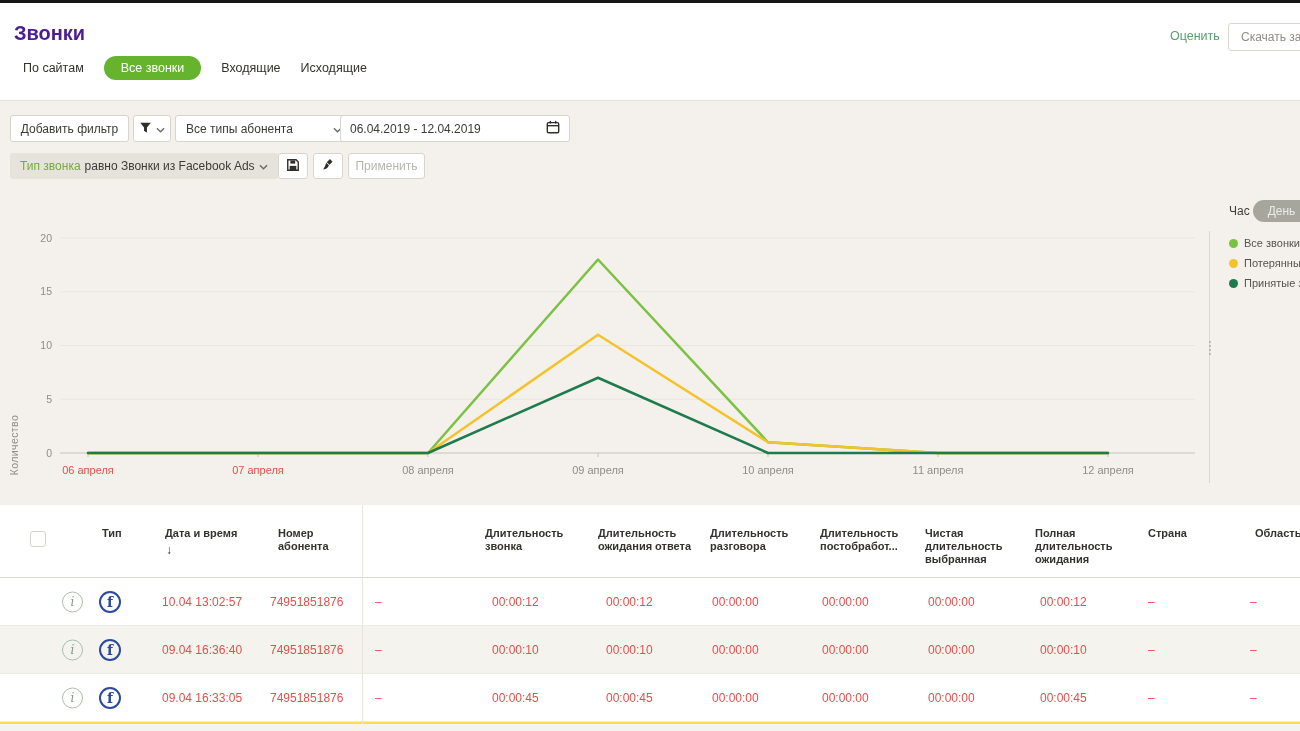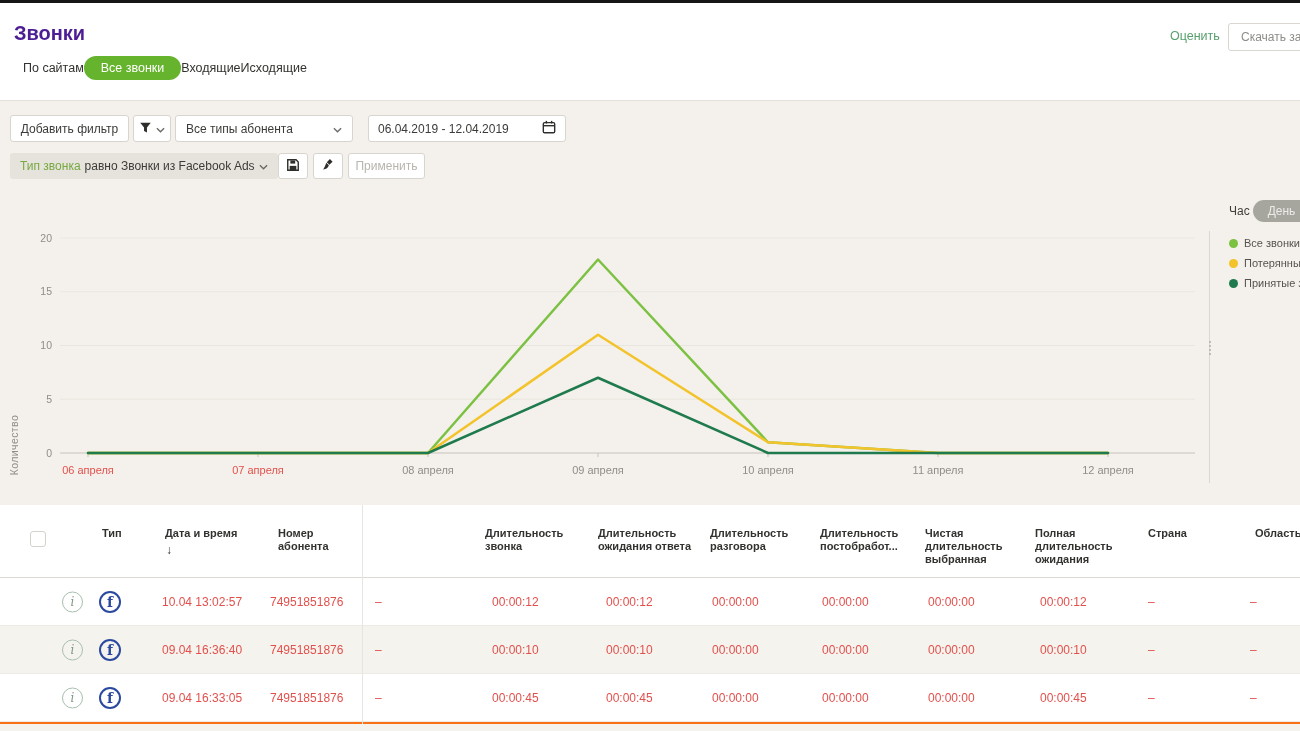--- a/index.html
+++ b/index.html
@@ -5,36 +5,36 @@
   * { margin:0; padding:0; box-sizing:border-box; }
   html,body { width:1300px; height:731px; }
   body { font-family:"Liberation Sans", sans-serif; background:#fff; }
   .screen { position:relative; width:1300px; height:731px; overflow:hidden; background:#fff; }
 
   .top-strip { position:absolute; left:0; top:0; width:1300px; height:3px; background:#161616; }
 
   
   .header { position:absolute; left:0; top:3px; width:1300px; height:97px; background:#fff; }
   .page-title { position:absolute; left:14px; top:19px; font-size:20px; font-weight:bold; color:#4c1d95; }
-  .tabs { position:absolute; left:23px; top:53px; display:flex; align-items:center; }
+  .tabs { position:absolute; left:23px; top:53px; display:flex; align-items:center; gap:20px; }
   .tab { font-size:12.5px; color:#33322f; cursor:pointer; white-space:nowrap; }
   .tab.active { background:#66b32e; color:#fff; border-radius:14px; padding:5px 17px; }
   .rate-link { position:absolute; left:1170px; top:26px; font-size:12.5px; color:#579f6d; cursor:pointer; }
   .download-btn { position:absolute; left:1228px; top:20px; width:92px; height:28px; background:#fff;
     border:1px solid #d9d6cf; border-radius:3px; font-size:12px; color:#8f8d88; text-align:left;
     padding:6px 0 0 12px; white-space:nowrap; overflow:hidden; }
 
   
   .mid-section { position:absolute; left:0; top:100px; width:1300px; height:405px; background:#f4f1ec; border-top:1px solid #e3e0d9; }
   .btn { position:absolute; height:27px; background:#fff; border:1px solid #d8d5ce; border-radius:3px;
     font-size:12px; color:#3c3b38; display:flex; align-items:center; }
   .add-filter-btn { left:10px; top:14px; width:119px; justify-content:center; }
   .funnel-btn { left:133px; top:14px; width:38px; justify-content:center; gap:4px; }
   .types-select { left:175px; top:14px; width:178px; padding:0 10px; justify-content:space-between; }
-  .date-field { left:368px; top:14px; width:198px; padding:0 9px; justify-content:space-between; }
+  .date-field { left:340px; top:14px; width:230px; padding:0 9px; justify-content:space-between; }
   .filter-chip { position:absolute; left:10px; top:52px; height:26px; background:#e6e3dc; border-radius:3px;
     display:flex; align-items:center; padding:0 10px; font-size:12px; color:#3c3b38; gap:4px; }
   .chip-field { color:#76a940; }
   .icon-btn { width:30px; justify-content:center; }
   .save-btn { left:278px; top:52px; height:26px; }
   .broom-btn { left:313px; top:52px; height:26px; }
   .apply-btn { left:348px; top:52px; height:26px; width:77px; justify-content:center; color:#b8b5ae; }
 
   
   .ylabel { position:absolute; left:-26px; top:338px; width:80px; text-align:center; font-size:10.5px; color:#8f8d88;
@@ -45,21 +45,21 @@
     color:#ecebe7; font-size:12px; display:flex; align-items:center; justify-content:center; }
   .chart-divider { position:absolute; left:1209px; top:130px; width:1px; height:252px; background:#dbd8d1; }
   .drag-handle { position:absolute; left:1205px; top:240px; width:9px; display:flex; flex-direction:column; gap:2px; align-items:center; cursor:row-resize; }
   .drag-handle i { width:2px; height:2px; border-radius:50%; background:#b2afa8; }
   .legend { position:absolute; left:1229px; top:136px; display:flex; flex-direction:column; gap:8px; }
   .legend-item { display:flex; align-items:center; gap:6px; white-space:nowrap; }
   .legend-dot { width:9px; height:9px; border-radius:50%; }
   .legend-label { font-size:11px; color:#55534f; }
 
   
-  .table { position:absolute; left:0; top:505px; width:1300px; height:226px; background:#f97316; }
+  .table { position:absolute; left:0; top:505px; width:1300px; height:226px; background:#fde047; }
   .thead { position:relative; width:1300px; height:73px; border-bottom:1px solid #dcd9d2; background:#fff; }
   .th { position:absolute; top:22px; font-size:11px; font-weight:bold; color:#33322f; line-height:13px; }
   .checkbox { position:absolute; left:30px; top:26px; width:16px; height:16px; border:1px solid #d5d2cb; border-radius:3px; background:#fff; cursor:pointer; }
   .sort-arrow { position:absolute; left:166px; top:38px; font-size:12px; font-weight:bold; color:#33322f; }
   .col-divider { position:absolute; left:362px; top:0; width:1px; height:226px; background:#e8e5df; }
   .trow { position:relative; width:1300px; height:48px; border-bottom:1px solid #edebe6; background:#fff; }
   .trow.alt { background:#f5f3ee; }
   .td { position:absolute; top:50%; transform:translateY(-50%); font-size:12px; color:#e2504c; white-space:nowrap; }
   .info-icon { position:absolute; left:62px; top:50%; transform:translateY(-50%); width:21px; height:21px; border:1px solid #a9bfae;
     border-radius:50%; display:flex; align-items:center; justify-content:center;

